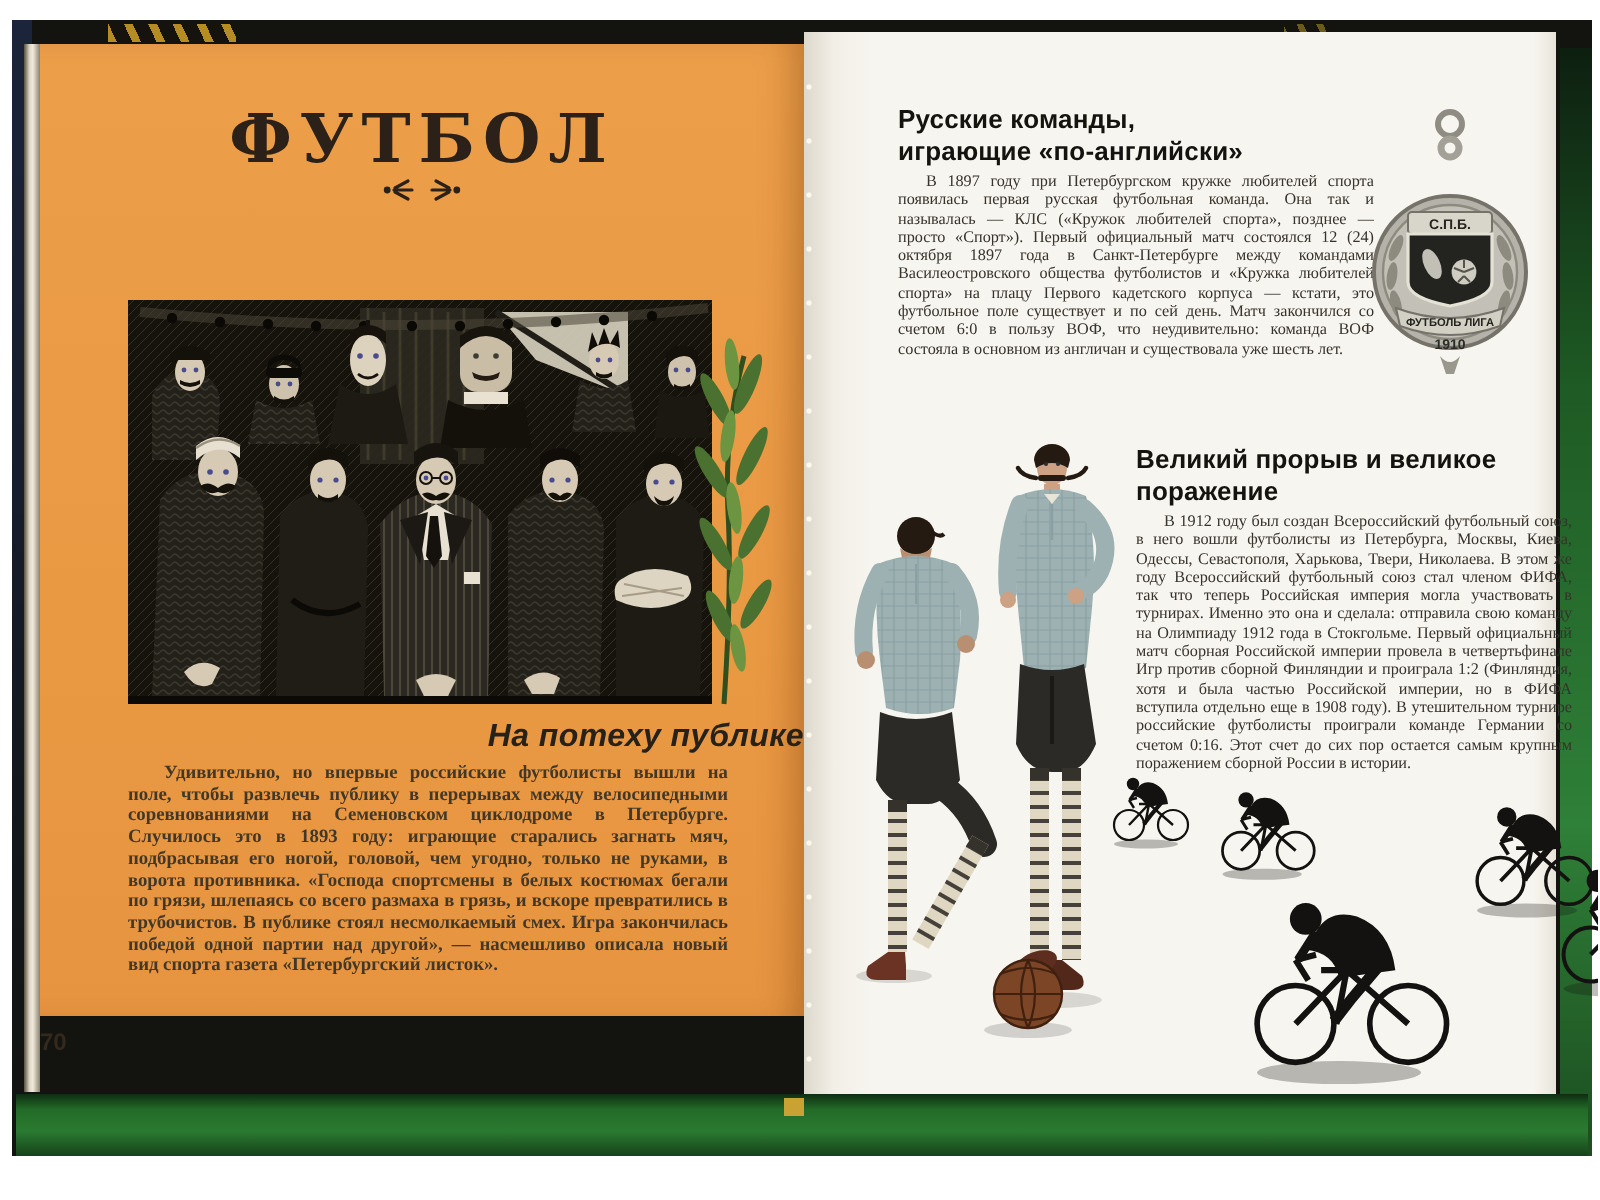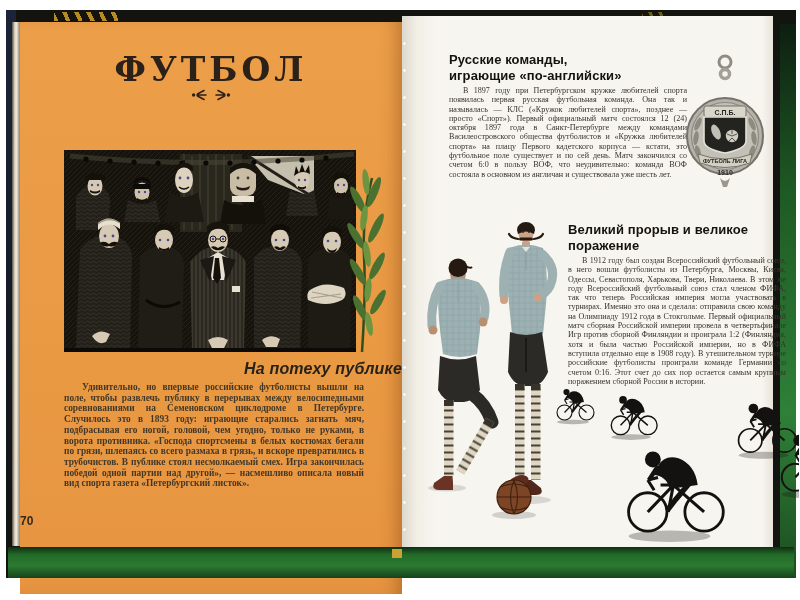--- a/index.html
+++ b/index.html
@@ -16,25 +16,25 @@
   .cover-bottom{position:absolute;left:2px;bottom:0;width:786px;height:31px;
     background:linear-gradient(180deg,#0f2d12 0%,#236b28 25%,#2b7a31 60%,#16421a 100%);}
   .cover-bottom .notch{position:absolute;left:384px;top:2px;width:10px;height:9px;background:#caa133;}
   .cover-top-stripe{position:absolute;left:48px;top:2px;width:64px;height:9px;
     background:repeating-linear-gradient(65deg,#c79a26 0 4px,#16130d 4px 11px);opacity:.9;}
   .cover-top-stripe2{position:absolute;left:636px;top:2px;width:26px;height:8px;
     background:repeating-linear-gradient(65deg,#8f7a1e 0 3px,#16130d 3px 9px);opacity:.7;}
   
   .page-edges{position:absolute;left:6px;top:12px;width:8px;height:524px;
     background:linear-gradient(90deg,#57503f 0%,#ded6c6 35%,#f1eadb 55%,#b9b0a0 80%,#8a8271 100%);}
-  .left-page{position:absolute;left:14px;top:12px;width:382px;height:572px;
+  .left-page{position:absolute;left:14px;top:12px;width:382px;height:486px;
     background:linear-gradient(180deg,#ec9e49 0%,#ea9943 60%,#e69440 100%);
     box-shadow:inset -14px 0 18px -10px rgba(90,40,0,.35);}
-  .right-page{position:absolute;left:396px;top:6px;width:348px;height:552px;
-    background:linear-gradient(90deg,#ddd8cc 0%,#f2efe7 4%,#f7f5ef 9%,#f7f5ef 97%,#e8e4da 100%);padding-left:23px;}
+  .right-page{position:absolute;left:396px;top:6px;width:376px;height:552px;
+    background:linear-gradient(90deg,#ddd8cc 0%,#f2efe7 4%,#f7f5ef 9%,#f7f5ef 97%,#e8e4da 100%);}
   .stitches{position:absolute;left:397px;top:20px;width:3px;height:528px;
     background-image:radial-gradient(circle,#fff9ec 0 1px,rgba(255,255,255,0) 1.6px);
     background-size:3px 27px;}
   
   .lp-title{position:absolute;left:0;top:30px;width:382px;text-align:center;
     font-family:"DejaVu Serif", serif;font-weight:bold;color:#2b2118;}
   .lp-title .t1{font-size:33px;letter-spacing:4px;line-height:36px;transform:scaleY(1.02);}
   .lp-title .t2{font-size:23px;letter-spacing:2px;line-height:30px;display:flex;
     align-items:center;justify-content:center;gap:8px;}
   .orn{display:inline-block;}

